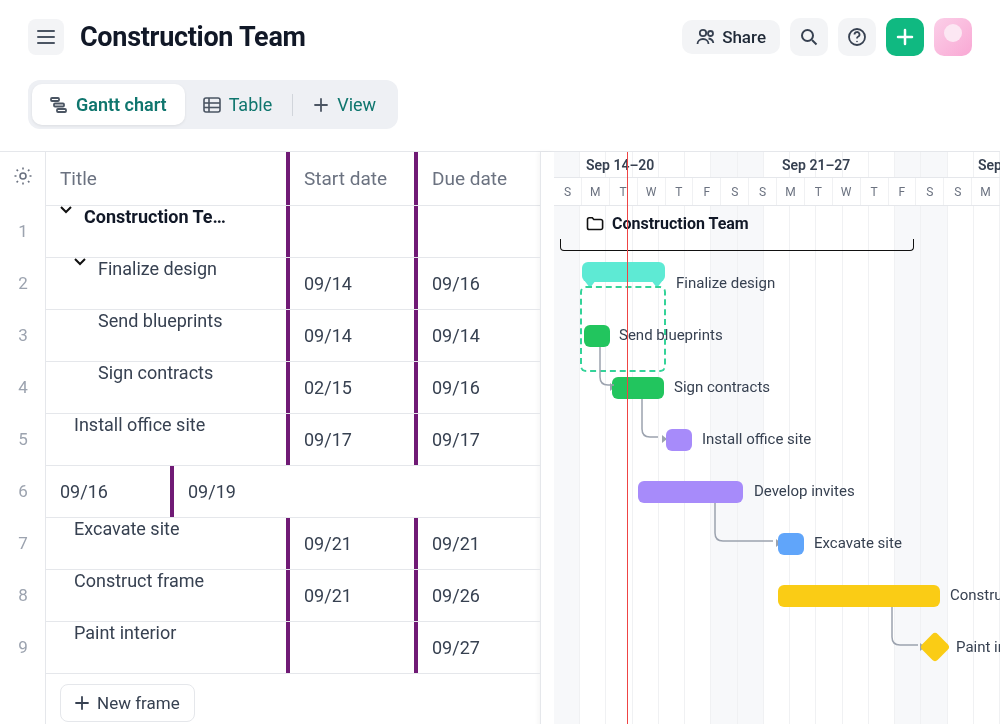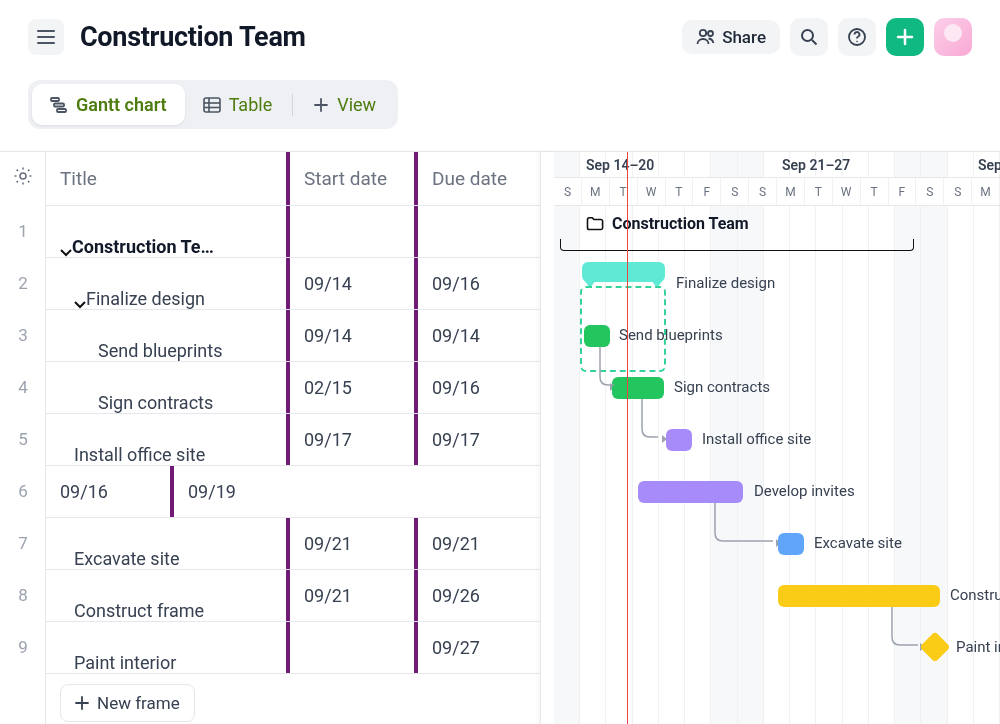--- a/index.html
+++ b/index.html
@@ -88,21 +88,21 @@
     align-items: center;
     background: #eef0f4;
     border-radius: 12px;
     padding: 4px;
     gap: 0;
   }
   .tab {
     display: flex; align-items: center; gap: 8px;
     padding: 10px 18px;
     font-size: 18px;
-    color: #4d7c0f;
+    color: #0f766e;
     cursor: pointer;
     border-radius: 10px;
   }
   .tab.active {
     background: #fff;
     box-shadow: 0 1px 3px rgba(0,0,0,0.08);
     font-weight: 600;
   }
   .tab svg { stroke: #4b5563; }
   .tab-divider {
@@ -156,21 +156,21 @@
   .col-due   { width: 122px; border-right: none; }
   .row {
     display: flex;
     height: 52px;
     border-bottom: 1px solid #e5e7eb;
     align-items: stretch;
   }
   .tbody { position: relative; }
   .tbody .row { position: relative; }
   .title-cell {
-    display: flex; align-items: flex-end; gap: 0;
+    display: flex; align-items: flex-start; gap: 12px;
   }
   .chevron-down { display:inline-flex; }
   .bold { font-weight: 700; color: #111827; }
   .indent-1 { padding-left: 28px; }
   .indent-2 { padding-left: 52px; }
   .new-task-btn {
     display: inline-flex;
     align-items: center;
     gap: 8px;
     padding: 8px 14px;

